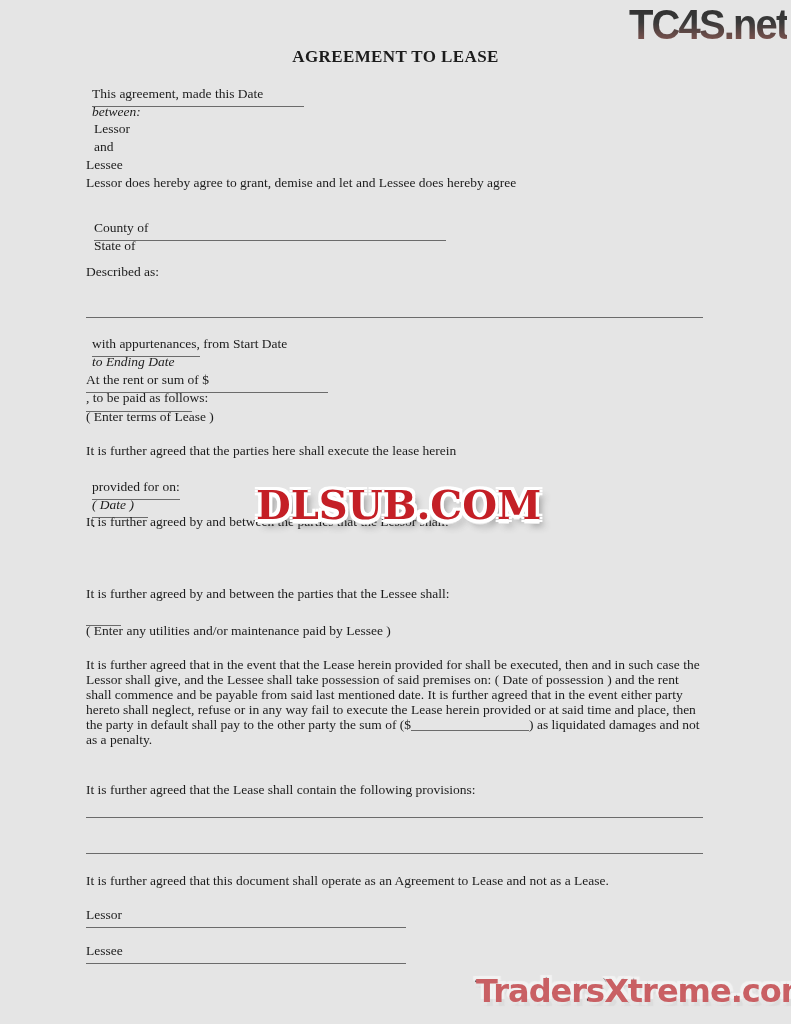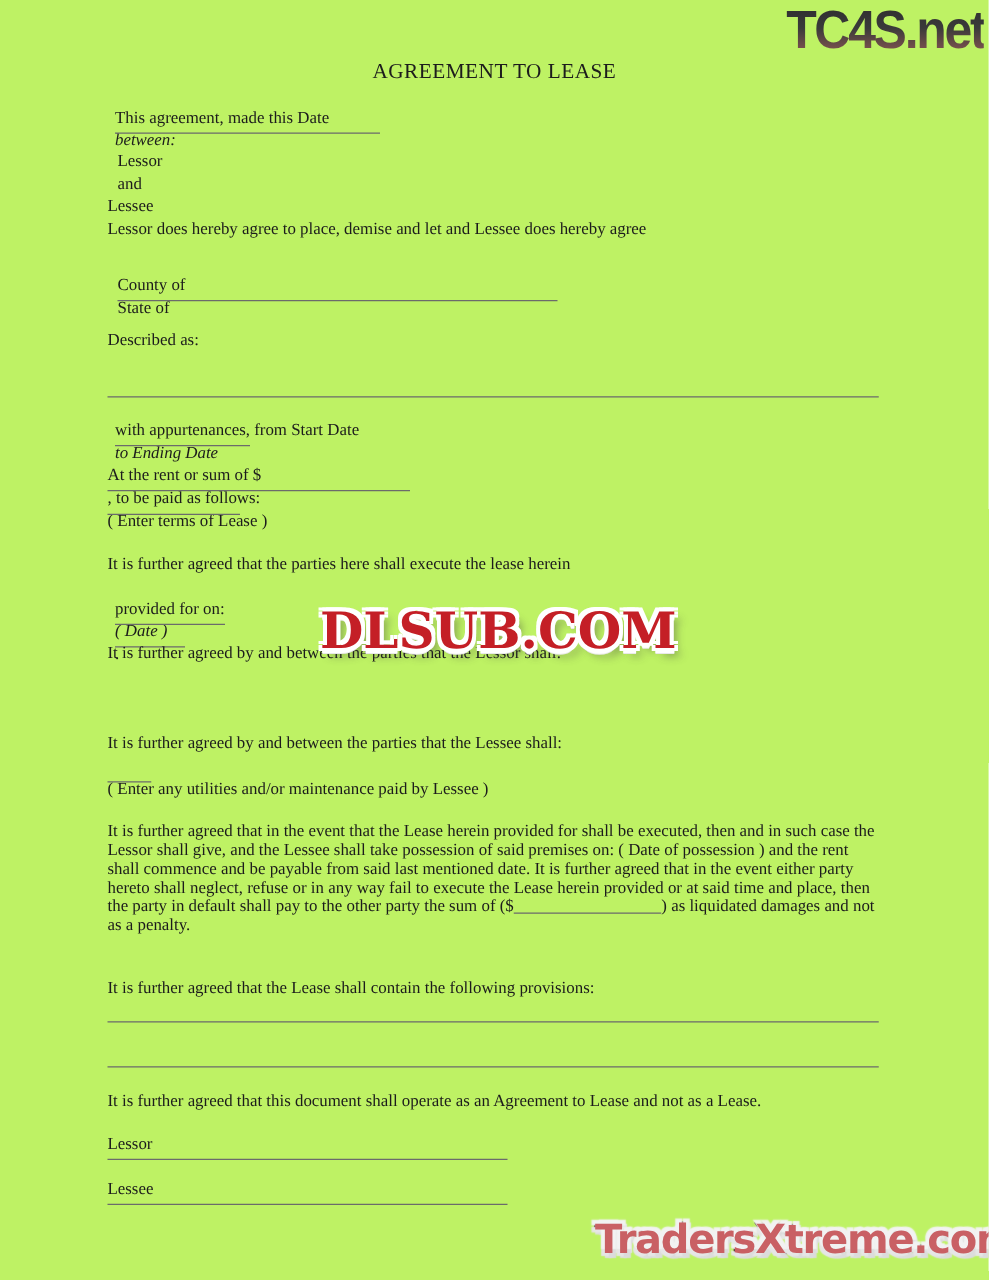--- a/index.html
+++ b/index.html
@@ -1,20 +1,20 @@
 <!DOCTYPE html>
 <html><head>
 <meta charset="utf-8">
 <style>
   html,body { margin:0; padding:0; background:#ffffff; }
   .page {
     position: relative;
     width: 791px;
     height: 1024px;
-    background: #bef264;
+    background: #e5e5e5;
     font-family: "Liberation Serif", "DejaVu Serif", serif;
     font-size: 13.5px;
     color: #1c1c1c;
     overflow: hidden;
   }
   .row {
     position: absolute;
     left: 86px;
     right: 88px;
     display: flex;
@@ -51,21 +51,21 @@
     height: 1px;
     border-bottom: 1px solid #6b6b6b;
     position: relative;
     top: 2px;
   }
   .doc-title {
     position: absolute;
     top: 47px;
     left: 0; right: 0;
     text-align: center;
-    font-weight: normal;
+    font-weight: bold;
     font-size: 17px;
     letter-spacing: 0.4px;
   }
   .site-logo {
     position: absolute;
     top: 3px;
     right: 4px;
     font-family: "Liberation Sans", sans-serif;
     font-weight: 700;
     font-size: 43px;
@@ -132,21 +132,21 @@
     <span class="u grow"></span>
     <span class="t g8">and</span>
   </div>
 
   <div class="row" style="top:157px">
     <span class="t">Lessee</span>
     <span class="u grow"></span>
   </div>
 
   <div class="row" style="top:175px">
-    <span class="t">Lessor does hereby agree to place, demise and let and Lessee does hereby agree</span>
+    <span class="t">Lessor does hereby agree to grant, demise and let and Lessee does hereby agree</span>
   </div>
 
 
   <div class="row" style="top:220px">
     <span class="t">County of</span>
     <span class="u g4" style="width:352px"></span>
     <span class="t g8">State of</span>
     <span class="u grow g4"></span>
   </div>
 

